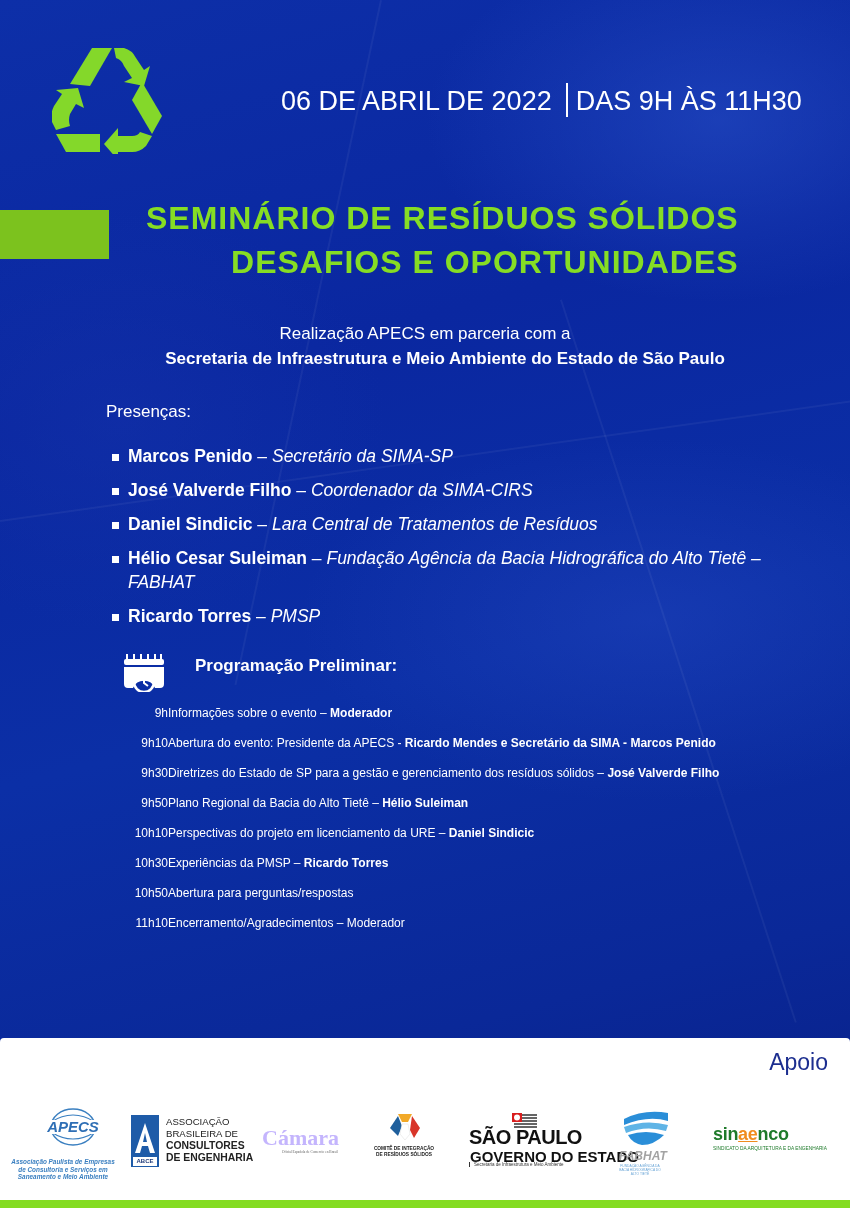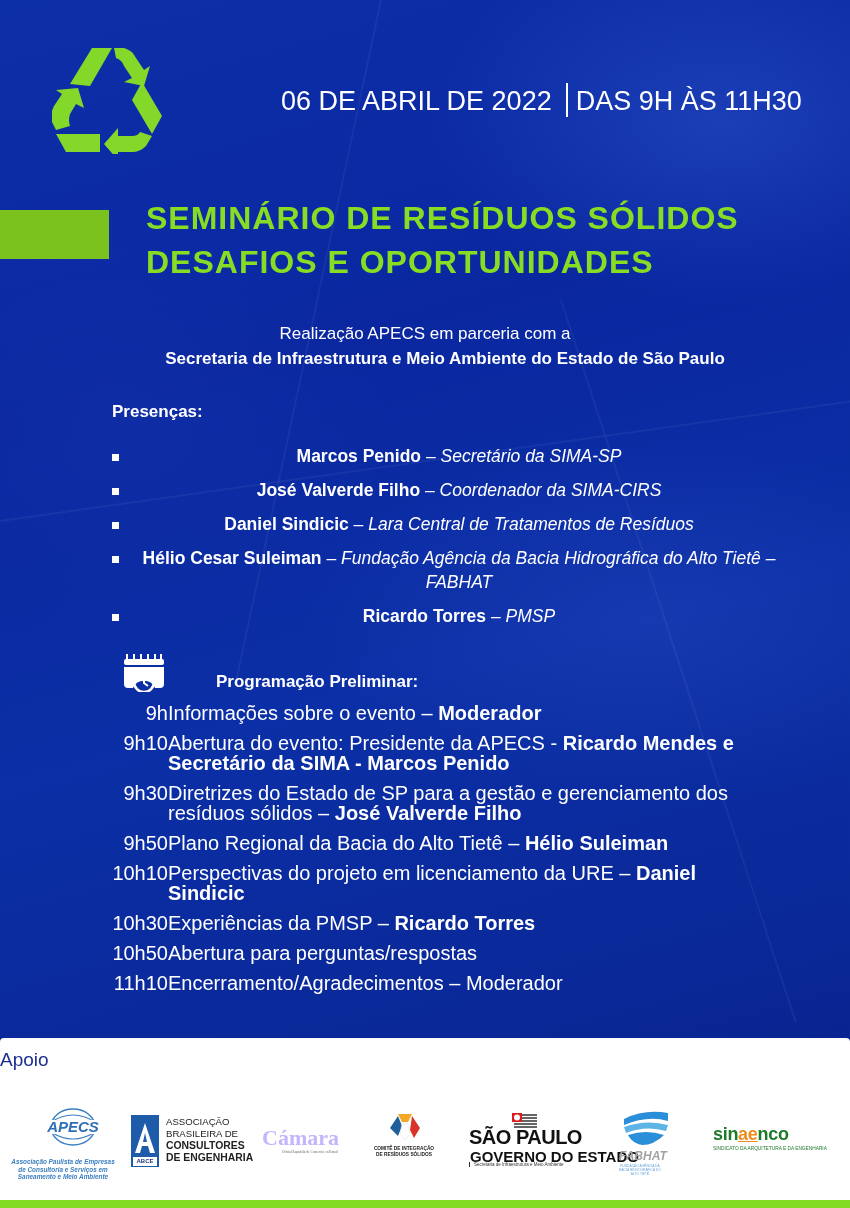--- a/index.html
+++ b/index.html
@@ -41,70 +41,70 @@
   }
 
   .green-bar {
     position: absolute; left: 0; top: 210px; width: 109px; height: 49px;
     background: #7cc21e;
   }
   .title {
     position: absolute; left: 146px; top: 196px;
     font-family: "Liberation Sans", sans-serif;
     font-weight: 700; font-size: 32px; line-height: 44px;
-    color: #86dd24; letter-spacing: 1px;
+    color: #86dd24; letter-spacing: 1px; text-align: right;
   }
 
   .realizacao {
     position: absolute; left: 0; width: 850px; top: 321px; text-align: center;
     font-family: "Liberation Sans", sans-serif;
     font-size: 17px; line-height: 25px;
   }
   .realizacao .l2 { font-weight: 700; display: block; margin-left: 40px; }
 
   .presencas-title {
-    position: absolute; left: 112px; top: 402px;
-    font-family: "Liberation Sans", sans-serif;
-    font-weight: 700; font-size: 17px;
+    position: absolute; left: 106px; top: 402px;
+    font-family: "Liberation Sans", sans-serif;
+    font-weight: 400; font-size: 17px;
   }
   .presencas {
     position: absolute; left: 110px; top: 444px; width: 680px;
     font-family: "Liberation Sans", sans-serif;
-    font-size: 17.5px; line-height: 24px; list-style: none; text-align: center;
+    font-size: 17.5px; line-height: 24px; list-style: none;
   }
   .presencas li { position: relative; padding-left: 18px; margin-bottom: 10px; }
   .presencas li::before {
     content: ""; position: absolute; left: 2px; top: 10px; width: 7px; height: 7px;
     background: #ffffff;
   }
   .presencas .name { font-weight: 700; }
   .presencas .role { font-style: italic; }
 
   .prog-icon { position: absolute; left: 122px; top: 650px; width: 44px; height: 42px; }
   .prog-title {
-    position: absolute; left: 195px; top: 672px;
-    font-family: "Liberation Sans", sans-serif;
-    font-weight: 700; font-size: 17px; margin-left: 21px;
+    position: absolute; left: 195px; top: 656px;
+    font-family: "Liberation Sans", sans-serif;
+    font-weight: 700; font-size: 17px;
   }
   .schedule {
     position: absolute; left: 100px; top: 703px; width: 700px;
-    font-family: "Liberation Sans", sans-serif; font-size: 20px; line-height: 20px;
+    font-family: "Liberation Sans", sans-serif; font-size: 12px; line-height: 20px;
   }
   .srow { display: flex; margin-bottom: 10px; }
   .srow .time { width: 68px; text-align: right; flex: none; }
   .srow .desc { width: 590px; }
   .srow .desc b { font-weight: 700; }
 
   .footer {
     position: absolute; left: 0; top: 1038px; width: 850px; height: 132px;
     background: #ffffff; border-radius: 4px 4px 0 0;
   }
   .apoio {
-    position: absolute; left: 0; width: 828px; top: 1049px; text-align: left;
-    font-family: "Liberation Sans", sans-serif; font-size: 19px; color: #1c2e8f;
+    position: absolute; left: 0; width: 828px; top: 1049px; text-align: right;
+    font-family: "Liberation Sans", sans-serif; font-size: 23px; color: #1c2e8f;
   }
   .bottom-bar {
     position: absolute; left: 0; top: 1200px; width: 850px; height: 8px; background: #84dc22;
   }
   .footer-white2 { position: absolute; left: 0; top: 1170px; width: 850px; height: 30px; background: #ffffff; }
 
   .logo { position: absolute; }
   .apecs { left: 28px; top: 1100px; width: 90px; }
   .apecs-text {
     position: absolute; left: 8px; top: 1158px; width: 110px;

